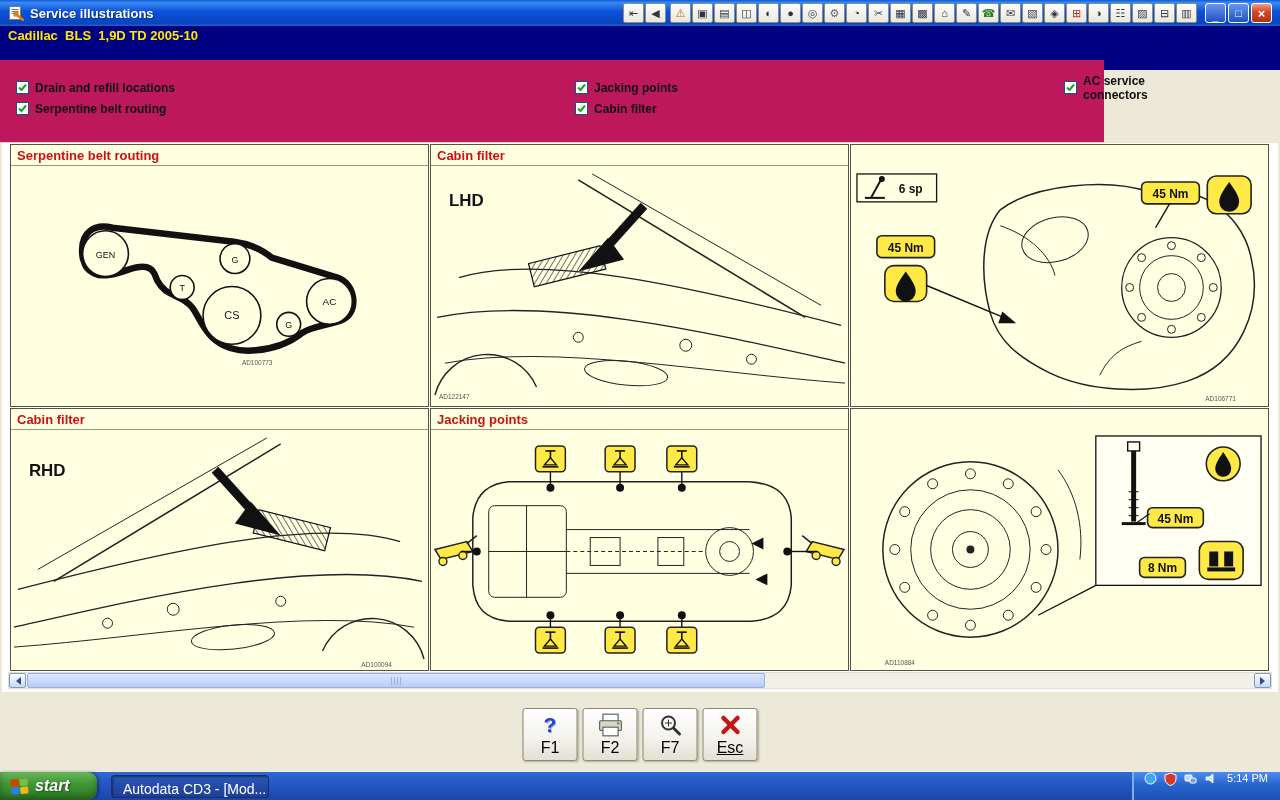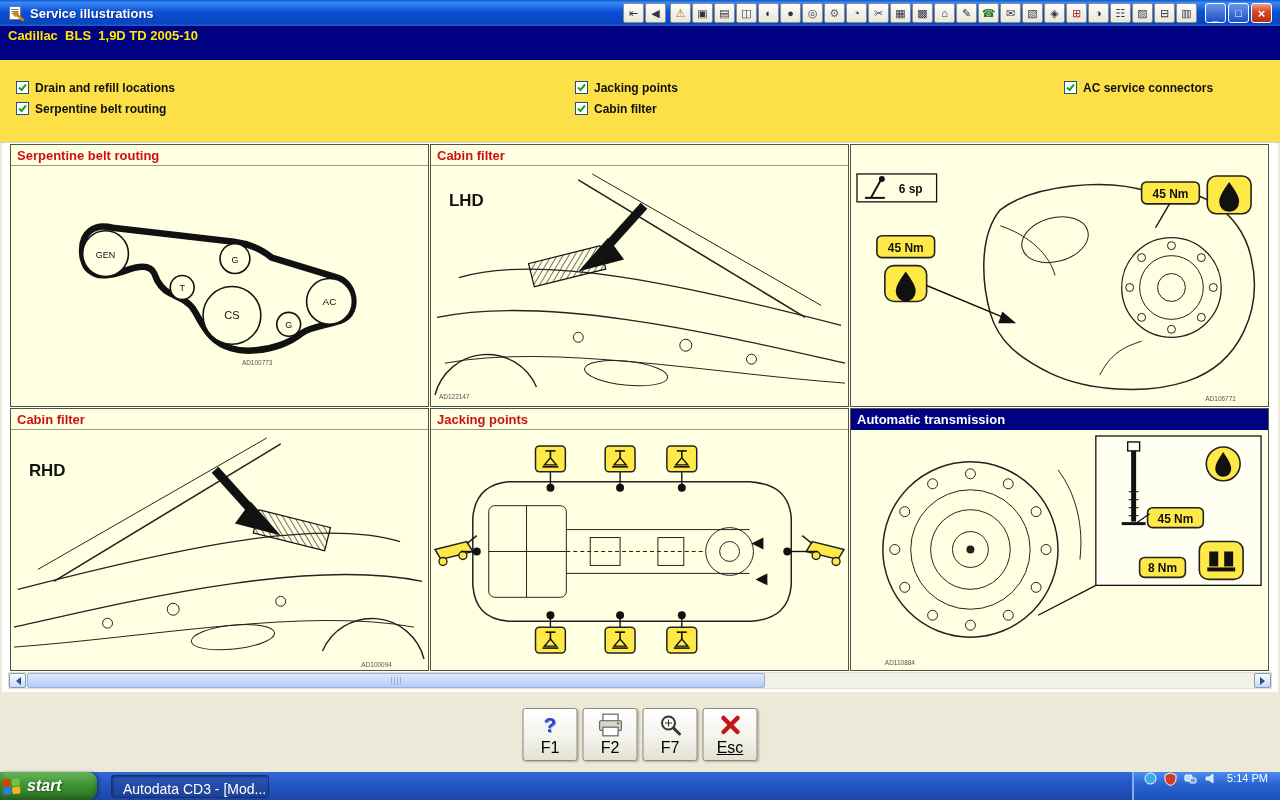--- a/index.html
+++ b/index.html
@@ -28,21 +28,21 @@
   .wc-min,.wc-max{background:linear-gradient(#6A96E8,#1E50C8)}
   .wc-min span{transform:translateY(3px)}
   .wc-close{background:linear-gradient(#F0A088,#D84A28 40%,#B03010);font-size:13px}
 
   
   .vehicle-bar{position:absolute;top:26px;left:0;width:1280px;height:44px;background:#000082;color:#FFE800;
     font-weight:bold;font-size:13px;padding:2px 8px;box-sizing:border-box;line-height:15px}
   .vehicle-bar div{white-space:pre}
 
   
-  .filter-area{position:absolute;top:60px;left:0;width:1280px;height:83px;background:#fde047;border-bottom:1px solid #D8D5C2;box-sizing:border-box}
+  .filter-area{position:absolute;top:60px;left:0;width:1104px;height:83px;background:#be185d;border-bottom:1px solid #D8D5C2;box-sizing:border-box}
   .cb-col{position:absolute;top:20px;display:flex;flex-direction:column;gap:6px}
   .cb-col1{left:16px}.cb-col2{left:575px}.cb-col3{left:1064px}
   .cb-item{display:flex;align-items:center;gap:6px;height:15px}
   .cb{width:13px;height:13px;background:#fff;border:1px solid #1C5180;display:flex;align-items:center;justify-content:center;box-sizing:border-box}
   .cb-label{font-weight:bold;font-size:12px;color:#101010}
 
   
   .main-white{position:absolute;top:143px;left:2px;width:1276px;height:549px;background:#fff}
   .panels{position:absolute;top:1px;left:8px;display:grid;grid-template-columns:repeat(3,419px);grid-auto-rows:263px;gap:1px}
   .panel{background:#FFFFE2;border:1px solid #55553C;position:relative;box-sizing:border-box;overflow:hidden}
@@ -70,21 +70,21 @@
     box-shadow:1px 1px 2px rgba(0,0,0,.25);display:flex;flex-direction:column;align-items:center;justify-content:center;gap:1px;box-sizing:border-box}
   .fn-icon{height:26px;display:flex;align-items:center;justify-content:center}
   .fn-help-glyph{font-size:21px;font-weight:bold;color:#2A46C8;text-shadow:1px 1px 0 #9AA8E8}
   .fn-label{font-size:16px;color:#000}
   .fn-esc .fn-label{text-decoration:underline}
 
   
   .taskbar{position:absolute;top:772px;left:0;width:1280px;height:28px;
     background:linear-gradient(#3168D5,#2456C4 45%,#1C46A8);display:flex;align-items:center}
   .start-btn{width:97px;height:28px;border-radius:0 9px 9px 0;flex:0 0 auto;
-    background:linear-gradient(#68B85C,#3F9434 45%,#2F7D27);display:flex;align-items:center;gap:5px;padding-left:2px;box-sizing:border-box;
+    background:linear-gradient(#68B85C,#3F9434 45%,#2F7D27);display:flex;align-items:center;gap:5px;padding-left:10px;box-sizing:border-box;
     box-shadow:inset 0 -4px 7px rgba(0,0,0,.28),2px 0 3px rgba(0,0,0,.35);
     color:#fff;font-style:italic;font-weight:bold;font-size:16px;text-shadow:1px 1px 2px #1D4D18}
   .task-btn{margin-left:14px;width:158px;height:23px;background:linear-gradient(#2A55B8,#1E3F95);border:1px solid #16306E;border-radius:3px;
     display:flex;align-items:flex-end;gap:5px;padding:0 6px;color:#fff;font-size:14px;box-sizing:border-box;
     box-shadow:inset 1px 1px 2px rgba(0,0,0,.4);white-space:nowrap;overflow:hidden}
   .tray{margin-left:auto;height:28px;background:linear-gradient(#4B8DF0,#2A64CF 45%,#1D50B8);border-left:2px solid #7FB0F5;
     display:flex;align-items:flex-start;gap:7px;padding:0 12px 0 10px}
   .tray-time{font-size:11px;color:#fff;margin-left:3px}
 </style>
 </head>
@@ -378,23 +378,20 @@
               </g>
             <line x1="44" y1="122" x2="30" y2="122" stroke="#111" stroke-width="1.4"></line>
             <line x1="360" y1="122" x2="388" y2="122" stroke="#111" stroke-width="1.4"></line>
             <polygon points="322,114 334,108 334,120" fill="#111"></polygon>
             <polygon points="326,150 338,144 338,156" fill="#111"></polygon>
           </svg>
         </div>
       </div>
 
       <div class="panel">
-        <div class="panel-header selected">
-            <span>Automatic transmission</span>
-          </div>
         <div class="panel-body">
           <svg viewBox="0 0 419 241" preserveAspectRatio="none">
             <circle cx="120" cy="120" r="88" fill="none" stroke="#222" stroke-width="1.5"></circle>
             <circle cx="120" cy="120" r="60" fill="none" stroke="#222"></circle>
             <circle cx="120" cy="120" r="40" fill="none" stroke="#222"></circle>
             <circle cx="120" cy="120" r="18" fill="none" stroke="#222"></circle>
             <circle cx="120" cy="120" r="4" fill="#222"></circle>
             <circle cx="196" cy="120" r="5" fill="none" stroke="#222"></circle>
               <circle cx="186" cy="158" r="5" fill="none" stroke="#222"></circle>
             <circle cx="158" cy="186" r="5" fill="none" stroke="#222"></circle>

